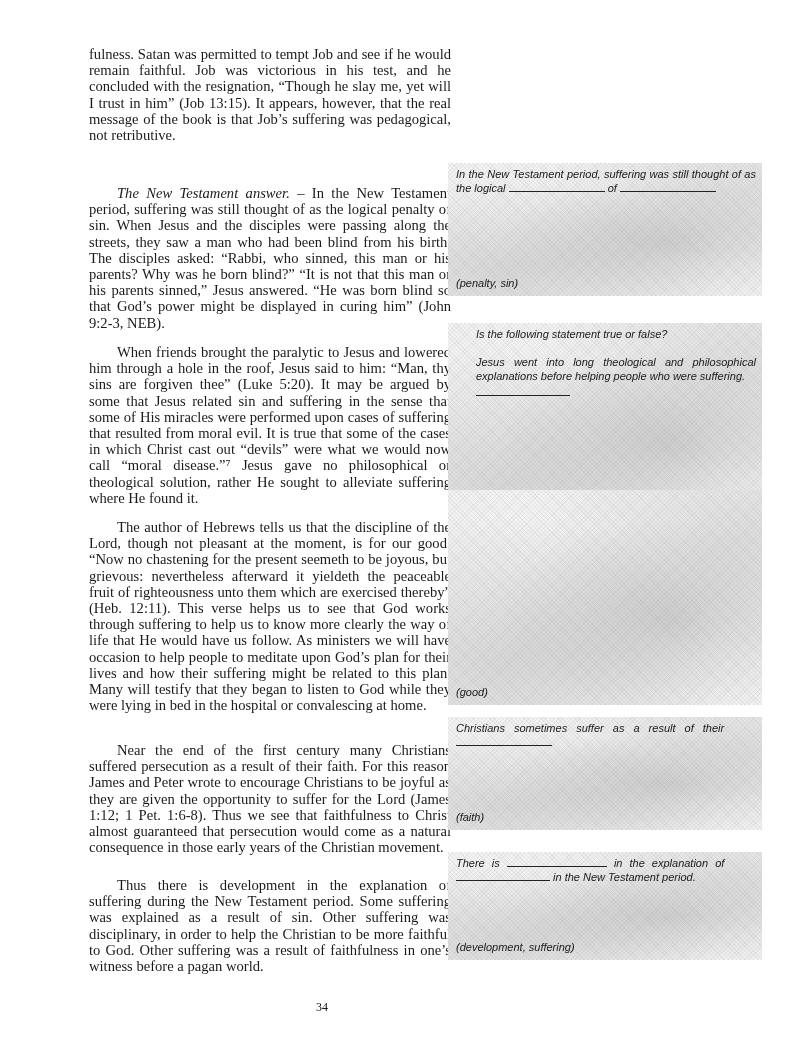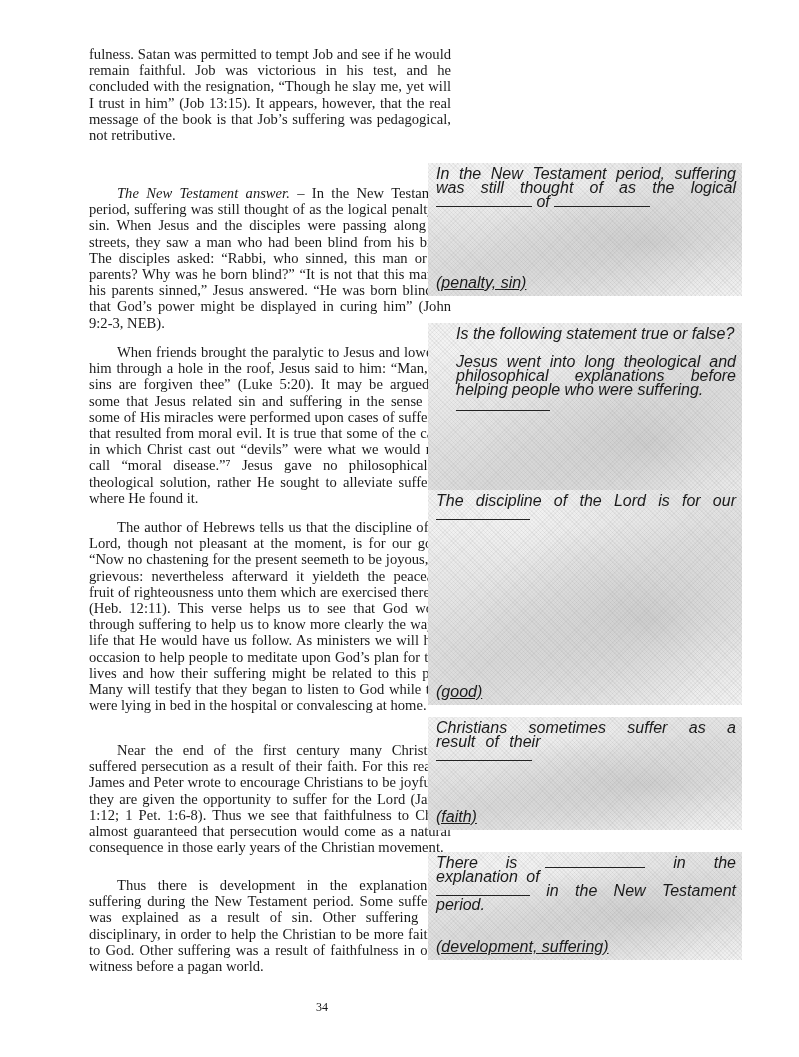--- a/index.html
+++ b/index.html
@@ -8,34 +8,34 @@
   .col-left {
     position: absolute; left: 73px; top: 30px; width: 362px;
     font-family: "Liberation Serif", "DejaVu Serif", serif;
     font-size: 14.6px; line-height: 16.2px; color: #1a1a1a;
     text-align: justify;
   }
   .para { margin: 16px; text-indent: 28px; position: absolute; left: 0; width: 362px; }
   .para.noindent { text-indent: 0; }
   .para em { font-style: italic; }
   .box {
-    position: absolute; left: 428px; width: 314px;
+    position: absolute; left: 448px; width: 314px;
     font-family: "Liberation Sans", "DejaVu Sans", sans-serif;
-    font-style: italic; font-size: 16px; line-height: 14px; color: #1a1a1a;
+    font-style: italic; font-size: 11px; line-height: 14px; color: #1a1a1a;
     padding: 4px 6px 4px 8px; box-sizing: border-box;
     background:
       radial-gradient(ellipse at 20% 80%, rgba(150,150,150,0.30), rgba(150,150,150,0) 60%),
       radial-gradient(ellipse at 70% 60%, rgba(140,140,140,0.30), rgba(140,140,140,0) 55%),
       radial-gradient(ellipse at 95% 20%, rgba(160,160,160,0.25), rgba(160,160,160,0) 50%),
       repeating-linear-gradient(45deg, rgba(0,0,0,0.05) 0 1px, rgba(0,0,0,0) 1px 3px),
       repeating-linear-gradient(-45deg, rgba(0,0,0,0.04) 0 1px, rgba(0,0,0,0) 1px 3px),
       #f3f3f3;
   }
   .box p { margin: 0; text-align: justify; }
-  .box .answer { position: absolute; left: 8px; bottom: 6px; text-decoration: underline; }
+  .box .answer { position: absolute; left: 8px; bottom: 6px; }
   .blank { display: inline-block; border-bottom: 1px solid #222; height: 10px; vertical-align: baseline; }
   .page-number {
     position: absolute; left: 0; width: 644px; top: 1000px; text-align: center;
     font-family: "Liberation Serif", "DejaVu Serif", serif; font-size: 12px; color: #111;
   }
 </style>
 </head>
 <body>
 
 <div class="page">
@@ -60,21 +60,20 @@
   </div>
 
   <div class="box" style="top:323px; height:201px;padding-left:28px;">
     <p>Is the following statement true or false?</p>
     <p style="margin-top:14px">Jesus went into long theological and philosophical explanations before helping people who were suffering.</p>
     <div style="margin-top:2px"><span class="blank" style="width:94px"></span></div>
     <div class="answer">(false)</div>
   </div>
 
   <div class="box" style="top:490px; height:215px;">
-    <p><span>The discipline of the Lord is for our</span> <span class="blank" style="width:94px"></span></p>
     <div class="answer">(good)</div>
   </div>
 
   <div class="box" style="top:717px; height:113px;">
     <p style="word-spacing:6px">Christians sometimes suffer as a result of their</p>
     <div><span class="blank" style="width:96px"></span></div>
     <div class="answer">(faith)</div>
   </div>
 
   <div class="box" style="top:852px; height:108px;">

